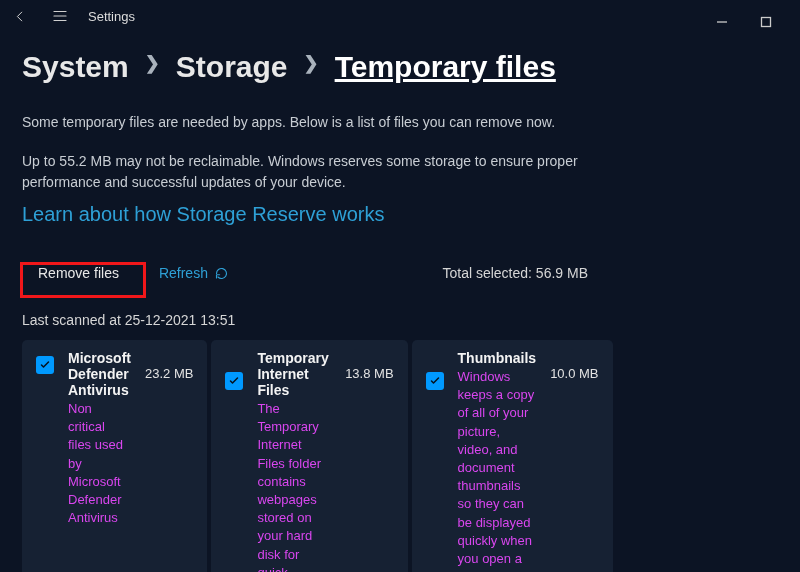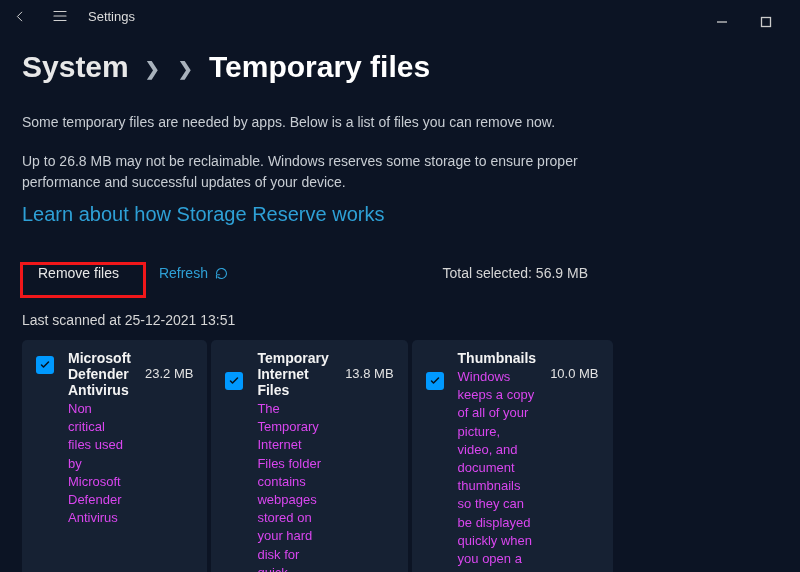--- a/index.html
+++ b/index.html
@@ -25,23 +25,23 @@
   .titlebar{
     height:32px;display:flex;align-items:center;padding:0 8px;
     justify-content:space-between;
   }
   .tb-left{display:flex;align-items:center;gap:16px;}
   .icon-btn{width:24px;height:24px;display:flex;align-items:center;justify-content:center;border-radius:4px;cursor:pointer;color:#ccc;}
   .settings-label{font-size:13px;color:#dcdcdc;}
   .wincontrols{display:flex;gap:4px;align-items:center;position:absolute;right:14px;top:8px;}
   .winbtn{width:40px;height:28px;display:flex;align-items:center;justify-content:center;color:#ccc;cursor:pointer;}
   .content{padding:18px 22px 0 22px;}
-  .breadcrumb{display:flex;align-items:flex-end;gap:14px;font-weight:600;}
+  .breadcrumb{display:flex;align-items:center;gap:14px;font-weight:600;}
   .bc-item{font-size:30px;color:#e8e8e8;}
-  .bc-last{font-size:30px;color:#ffffff;}
+  .bc-last{font-size:30px;color:#ffffff;text-decoration:underline;}
   .chev{font-size:18px;color:#a9b2bc;margin:0 2px;position:relative;top:-4px;}
   .desc{margin-top:28px;font-size:14px;color:#c8cdd3;line-height:1.5;max-width:560px;}
   .desc2{margin-top:18px;font-size:14px;color:#c8cdd3;line-height:1.5;max-width:560px;}
   .link{color:var(--accent);font-size:20px;margin-top:10px;display:inline-block;cursor:pointer;}
   .action-row{display:flex;align-items:center;margin-top:30px;}
   .remove-btn{
     font-size:14px;color:#e8e8e8;padding:7px 14px;border:2px solid transparent;
     cursor:pointer;background:transparent;
   }
   .annotate-box{
@@ -94,26 +94,27 @@
           <rect x="1.5" y="1.5" width="9" height="9" stroke="#ccc" stroke-width="1.3" fill="none"></rect>
         </svg>
     </div>
   </div>
 </div>
 
 <div class="content">
   <div class="breadcrumb">
     <span class="bc-item">System</span>
     <span class="chev">❯</span>
+    <span class="bc-item">Storage</span>
     <span class="chev">❯</span>
     <span class="bc-last">Temporary files</span>
   </div>
 
   <div class="desc">Some temporary files are needed by apps. Below is a list of files you can remove now.</div>
-  <div class="desc2">Up to 26.8 MB may not be reclaimable. Windows reserves some storage to ensure proper performance and successful updates of your device.</div>
+  <div class="desc2">Up to 55.2 MB may not be reclaimable. Windows reserves some storage to ensure proper performance and successful updates of your device.</div>
   <a class="link">Learn about how Storage Reserve works</a>
 
   <div class="action-row">
     <span class="remove-btn">Remove files</span>
     <span class="refresh">
       <span>Refresh</span>
       <svg width="15" height="15" viewBox="0 0 24 24">
           <path d="M4 12a8 8 0 1 1 2.3 5.6" stroke="#2ea0d6" stroke-width="1.8" fill="none" stroke-linecap="round"></path>
           <path d="M4 19v-5h5" stroke="#2ea0d6" stroke-width="1.8" fill="none" stroke-linecap="round" stroke-linejoin="round"></path>
         </svg>

